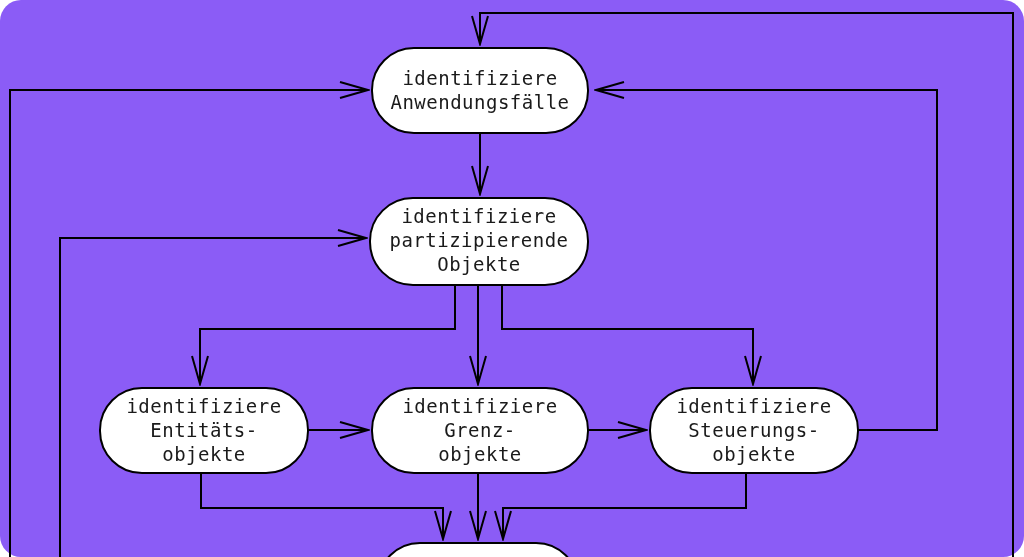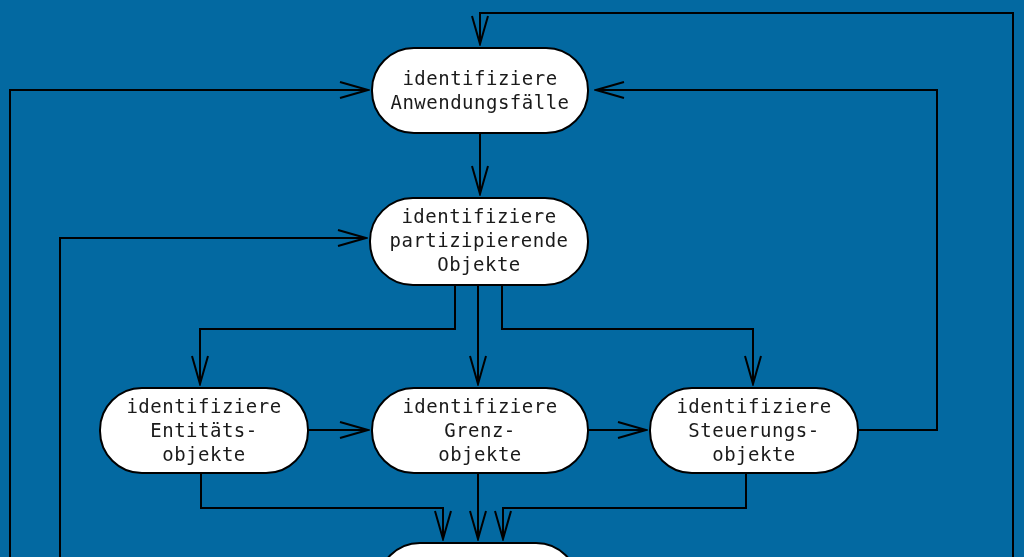--- a/index.html
+++ b/index.html
@@ -8,21 +8,22 @@
     background: #ffffff;
     width: 1024px;
     height: 557px;
     overflow: hidden;
     font-family: "DejaVu Sans Mono", "Liberation Mono", monospace;
   }
   .diagram-wrap {
     position: relative;
     width: 1024px;
     height: 557px;
-    background: #0369a1;
+    background: #8b5cf6;
+    border-radius: 21px;
   }
   svg { display: block; }
   .node-shape {
     fill: #ffffff;
     stroke: #000000;
     stroke-width: 2;
   }
   .edge {
     fill: none;
     stroke: #000000;

